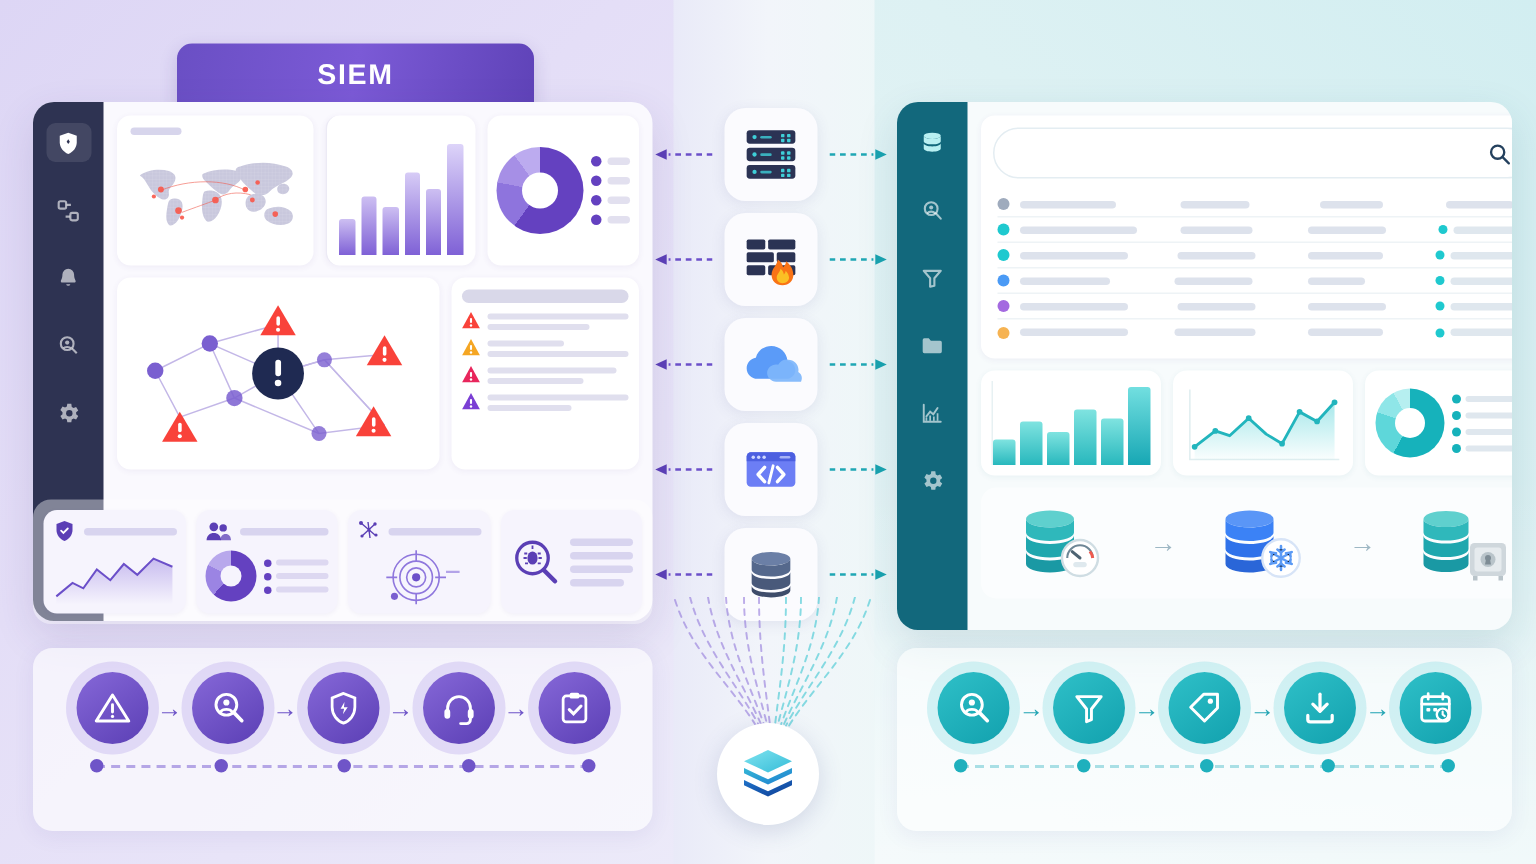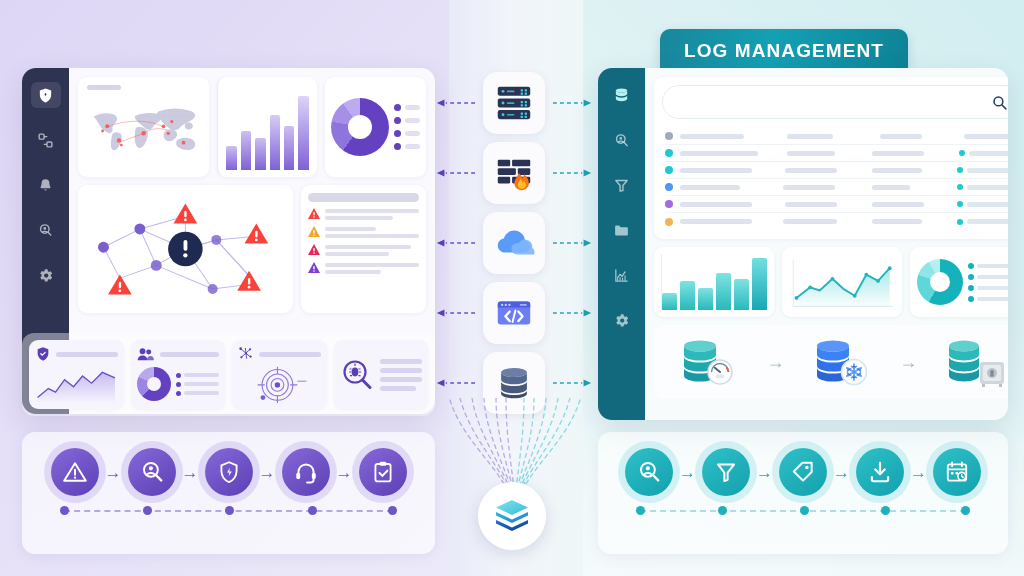--- a/index.html
+++ b/index.html
@@ -174,22 +174,22 @@
 </style>
 </head>
 <body>
 
 <div class="stage">
 
   <div class="bg-left"></div>
   <div class="bg-mid"></div>
   <div class="bg-right"></div>
 
-  <div class="pill pill-log">
-    <span>LOG MANAGEMENT</span>
+  <div class="pill pill-siem">
+    <span>SIEM</span>
   </div>
 
   <div class="app app-siem">
 
     <div class="rail rail-siem">
       <div class="rail-ico active">
         <svg viewBox="0 0 24 24" fill="currentColor">
           <path d="M12 2 4 5v6c0 5 3.4 9.3 8 11 4.6-1.7 8-6 8-11V5l-8-3z"></path>
           <path d="M12 8.2l1.5 2.3L12 12.8l-1.5-2.3z" fill="#2e3352"></path>
         </svg>

